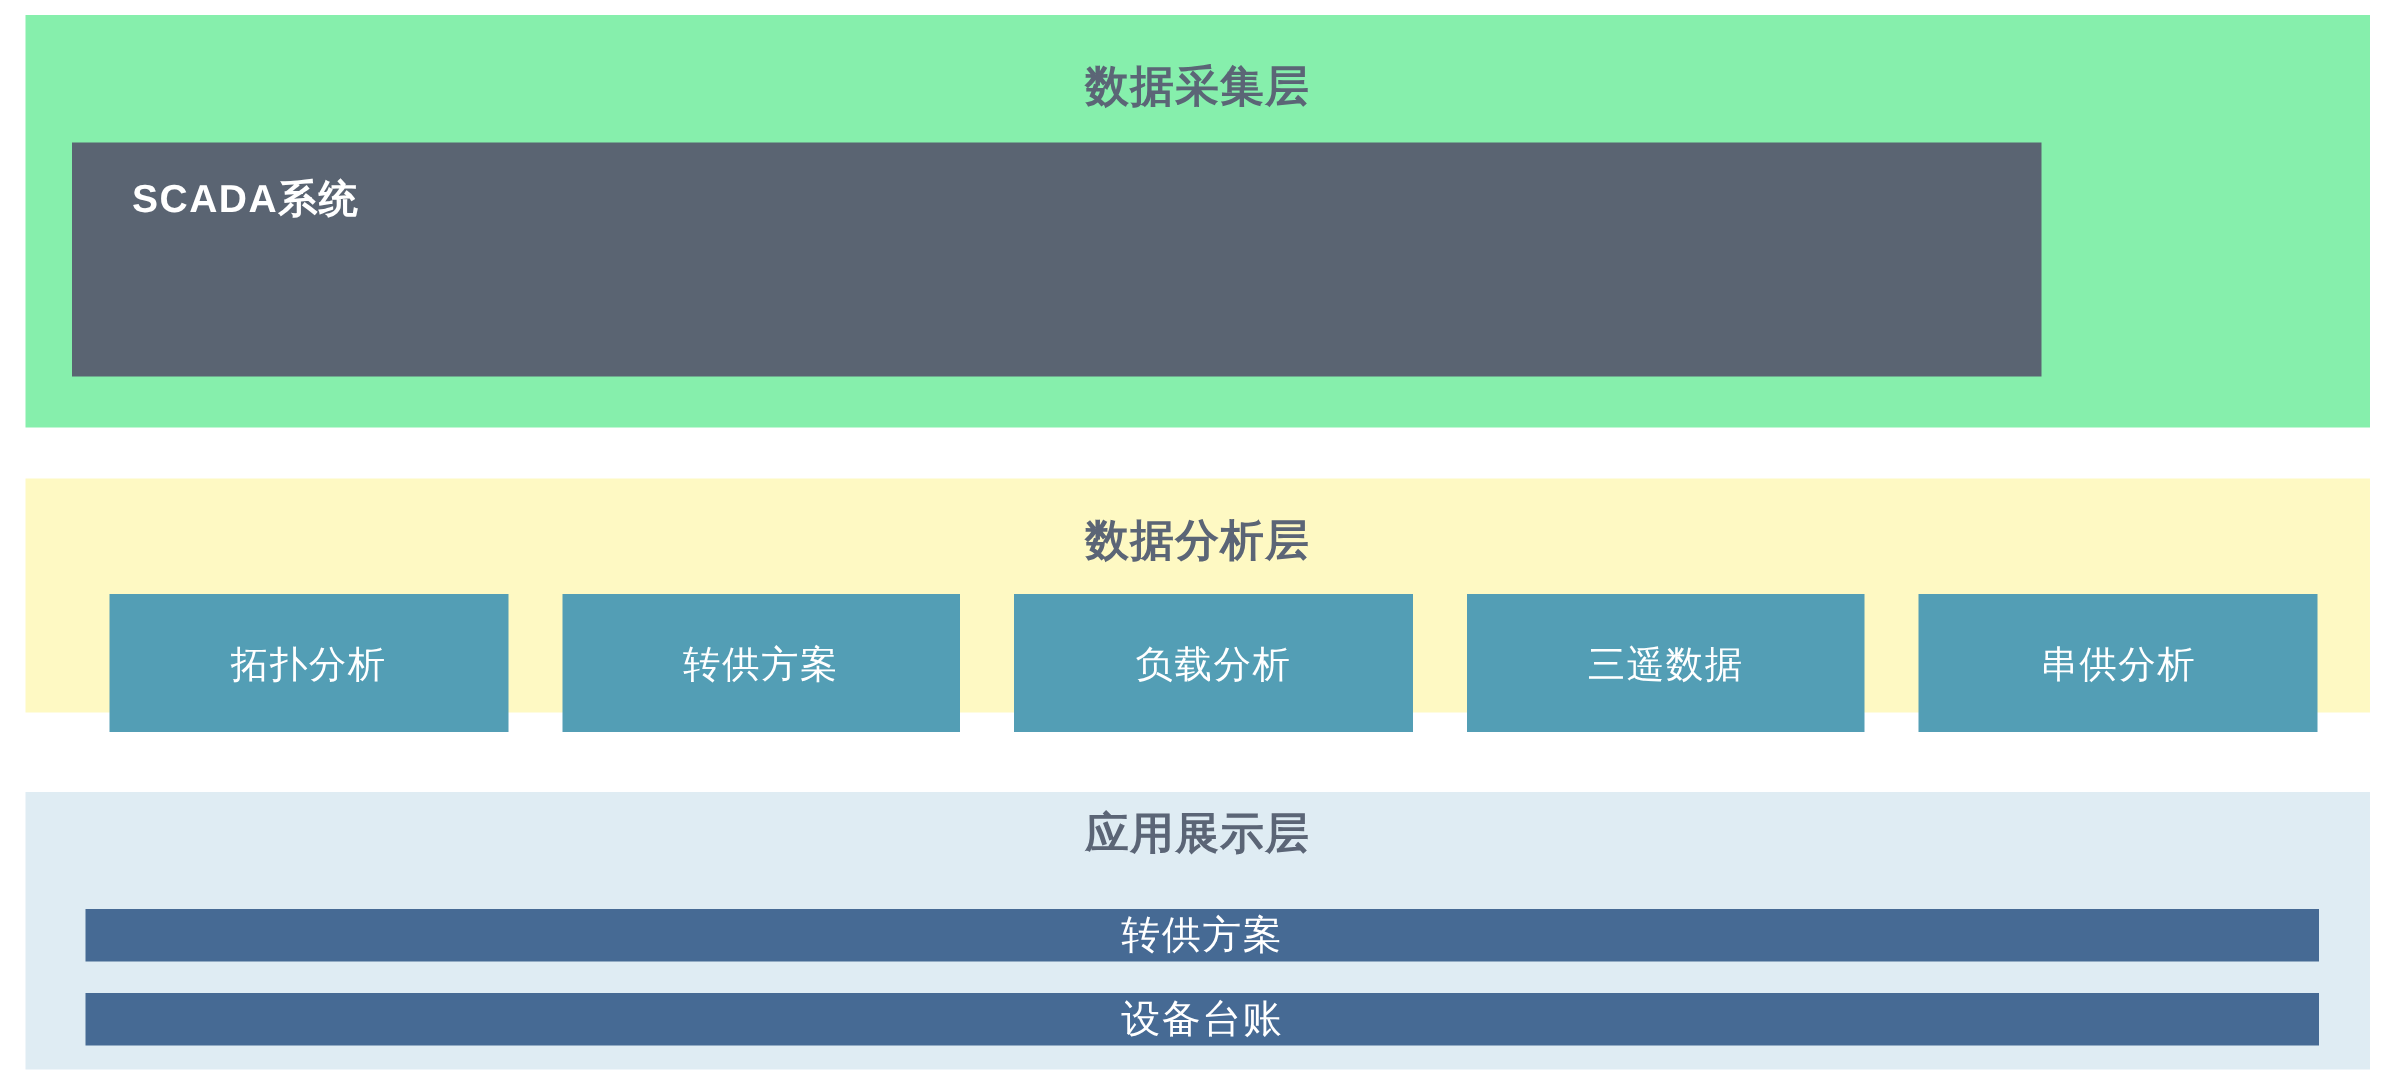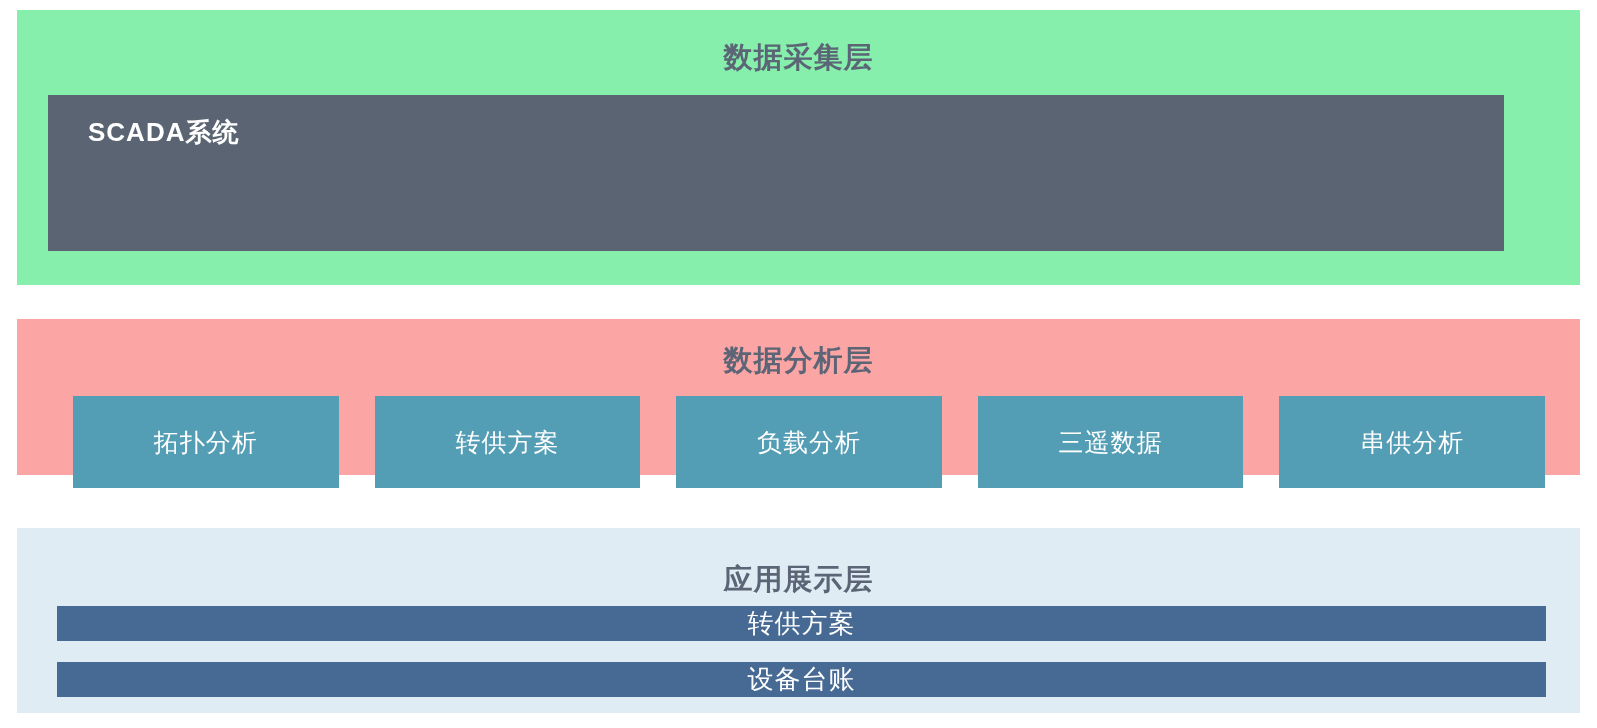--- a/index.html
+++ b/index.html
@@ -30,21 +30,21 @@
   .layer-collection {
     top: 10px;
     height: 275px;
     background: #86efac;
   }
   .layer-collection .panel-title { padding-top: 28px; }
   .scada-box {
     position: absolute;
     left: 31px;
     top: 85px;
-    width: 1456px;
+    width: 1313px;
     height: 156px;
     background: #5a6472;
   }
   .scada-title {
     position: absolute;
     left: 40px;
     top: 20px;
     color: #ffffff;
     font-weight: bold;
     font-size: 26px;
@@ -67,21 +67,21 @@
     font-size: 23px;
     display: flex;
     align-items: center;
     justify-content: center;
     letter-spacing: 1px;
   }
   
   .layer-analysis {
     top: 319px;
     height: 156px;
-    background: #fca5a5;
+    background: #fef9c3;
     font-family: Liberation Mono, monospace;
   }
   .layer-analysis .panel-title { padding-top: 22px; }
   .analysis-row {
     position: absolute;
     left: 36px;
     top: 77px;
     width: 1492px;
     height: 92px;
     display: flex;
@@ -97,21 +97,21 @@
     justify-content: center;
     letter-spacing: 1px;
     margin-left: 20px;
   }
   
   .layer-application {
     top: 528px;
     height: 185px;
     background: #dfecf3;
   }
-  .layer-application .panel-title { padding-top: 32px; }
+  .layer-application .panel-title { padding-top: 8px; }
   .application-row {
     position: absolute;
     left: 40px;
     top: 78px;
     width: 1489px;
     height: 91px;
     display: flex;
     gap: 21px;
     flex-direction: column;
   }

